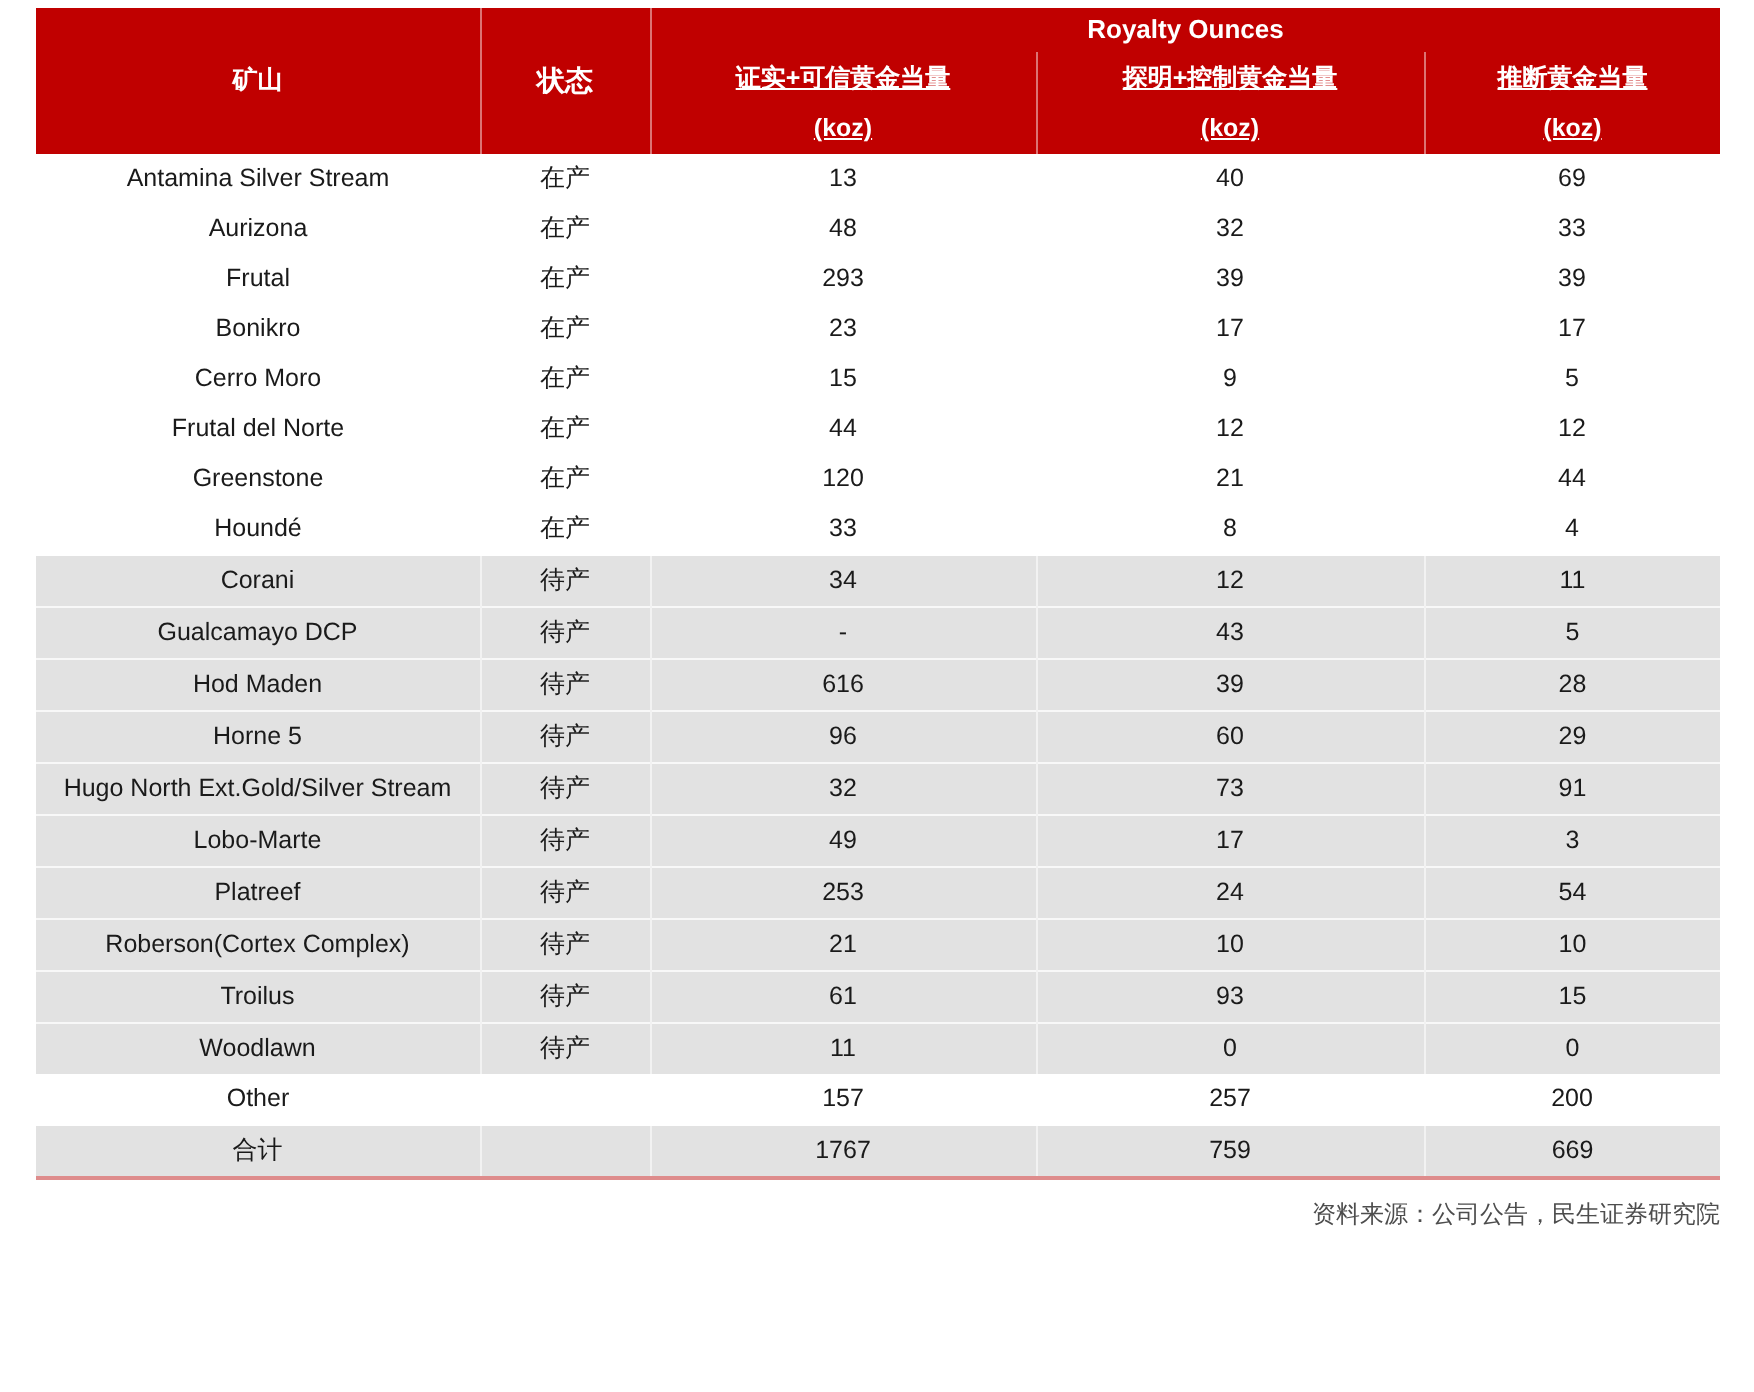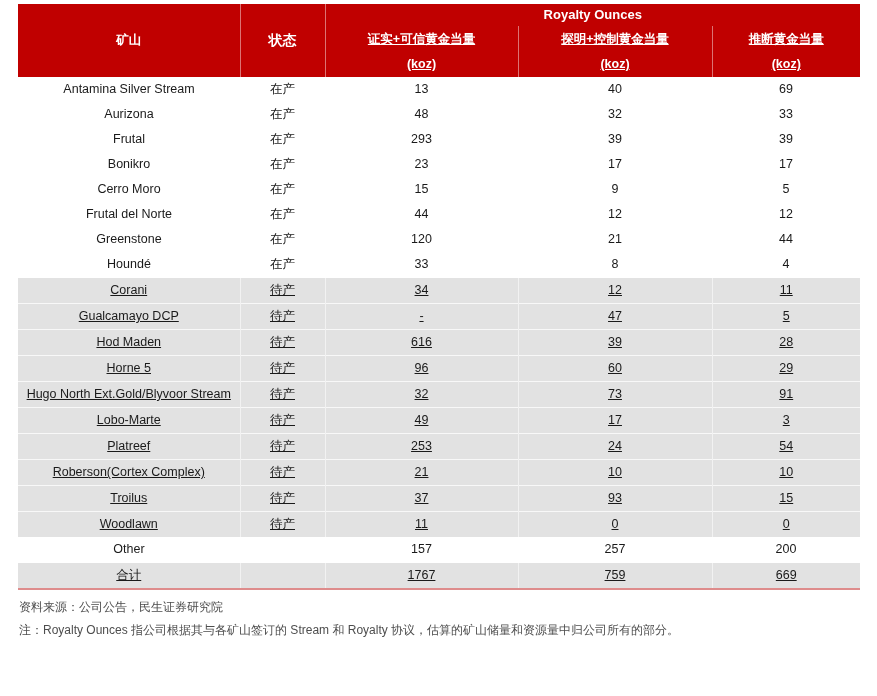--- a/index.html
+++ b/index.html
@@ -64,29 +64,29 @@
     color: #1a1a1a;
     line-height: 25px;
     padding: 0 6px;
     vertical-align: middle;
     background: #ffffff;
   }
   tr.shade td {
     background: var(--gray);
     border-right: 1px solid rgba(255,255,255,0.55);
     border-top: 1px solid rgba(255,255,255,0.75);
-    text-decoration: underline;
   }
   tr.shade td:last-child { border-right: none; }
 
   .footnote {
     font-size: 12px;
     color: #4d4d4d;
     margin-left: 1px;
     line-height: 17px;
+    text-align: right;
   }
   .footnote.src { margin-top: 9px; }
   .footnote.note { margin-top: 6px; }
 </style>
 </head>
 <body>
 
 <div class="page">
 
   <table class="royalty">
@@ -179,39 +179,39 @@
           <td>Corani</td>
           <td>待产</td>
           <td>34</td>
           <td>12</td>
           <td>11</td>
         </tr>
         <tr class="shade">
           <td>Gualcamayo DCP</td>
           <td>待产</td>
           <td>-</td>
-          <td>47</td>
+          <td>43</td>
           <td>5</td>
         </tr>
         <tr class="shade">
           <td>Hod Maden</td>
           <td>待产</td>
           <td>616</td>
           <td>39</td>
           <td>28</td>
         </tr>
         <tr class="shade">
           <td>Horne 5</td>
           <td>待产</td>
           <td>96</td>
           <td>60</td>
           <td>29</td>
         </tr>
         <tr class="shade">
-          <td>Hugo North Ext.Gold/Blyvoor Stream</td>
+          <td>Hugo North Ext.Gold/Silver Stream</td>
           <td>待产</td>
           <td>32</td>
           <td>73</td>
           <td>91</td>
         </tr>
         <tr class="shade">
           <td>Lobo-Marte</td>
           <td>待产</td>
           <td>49</td>
           <td>17</td>
@@ -227,21 +227,21 @@
         <tr class="shade">
           <td>Roberson(Cortex Complex)</td>
           <td>待产</td>
           <td>21</td>
           <td>10</td>
           <td>10</td>
         </tr>
         <tr class="shade">
           <td>Troilus</td>
           <td>待产</td>
-          <td>37</td>
+          <td>61</td>
           <td>93</td>
           <td>15</td>
         </tr>
         <tr class="shade">
           <td>Woodlawn</td>
           <td>待产</td>
           <td>11</td>
           <td>0</td>
           <td>0</td>
         </tr>
@@ -256,14 +256,13 @@
           <td>合计</td>
           <td></td>
           <td>1767</td>
           <td>759</td>
           <td>669</td>
         </tr>
       </tbody>
   </table>
 
   <div class="footnote src">资料来源：公司公告，民生证券研究院</div>
-  <div class="footnote note">注：Royalty Ounces 指公司根据其与各矿山签订的 Stream 和 Royalty 协议，估算的矿山储量和资源量中归公司所有的部分。</div>
 </div>
 
 </body></html>

